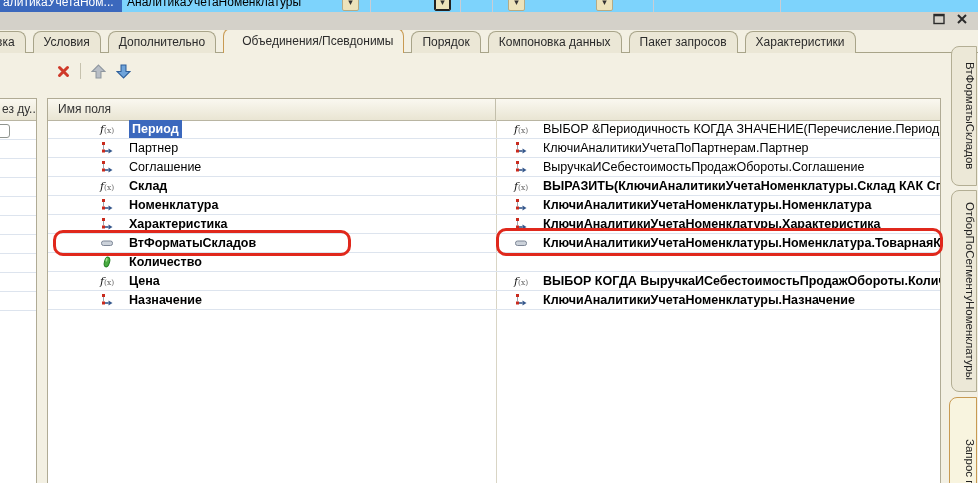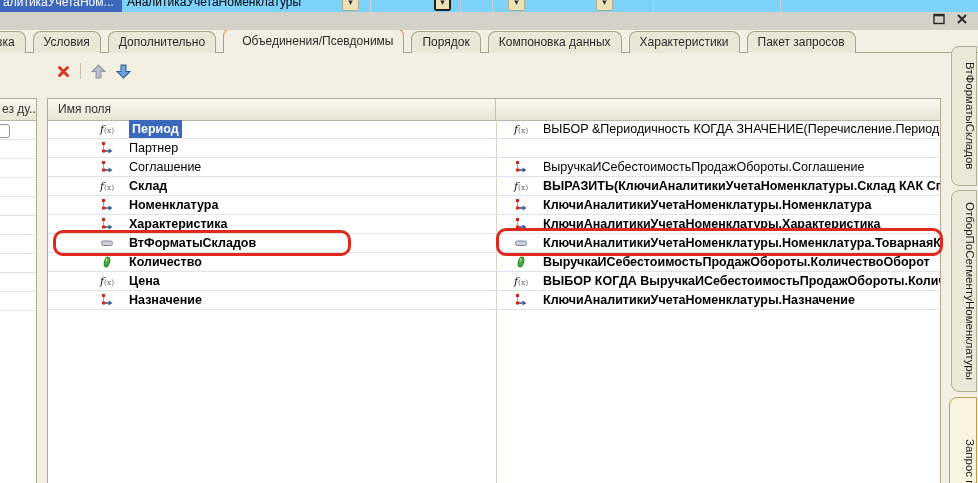--- a/index.html
+++ b/index.html
@@ -117,22 +117,22 @@
   </div>
 </div>
 
 <div class="abs tabstrip">
     <div class="tab partial">вка</div>
     <div class="tab">Условия</div>
     <div class="tab">Дополнительно</div>
     <div class="tab active">Объединения/Псевдонимы</div>
     <div class="tab">Порядок</div>
     <div class="tab">Компоновка данных</div>
+    <div class="tab">Пакет запросов</div>
     <div class="tab">Характеристики</div>
-    <div class="tab">Пакет запросов</div>
   </div>
 
 <div class="abs panel"></div>
 
 <div class="abs toolbar">
   <div class="tbtn">
     <svg width="13" height="13" viewBox="0 0 13 13">
       <path d="M2.5 2.5 L10.5 10.5 M10.5 2.5 L2.5 10.5" stroke="#cf3a2a" stroke-width="3" stroke-linecap="round"></path>
     </svg>
   </div>
@@ -193,20 +193,32 @@
             <svg width="12" height="12" viewBox="0 0 12 12">
               <rect x="1" y="0" width="3" height="3" fill="#c92a1d"></rect>
               <line x1="2.5" y1="3" x2="2.5" y2="7.5" stroke="#9aa3ad" stroke-width="1"></line>
               <rect x="1" y="7.5" width="3" height="3" fill="#c92a1d"></rect>
               <line x1="4" y1="9" x2="7.5" y2="9" stroke="#36588c" stroke-width="1.6"></line>
               <path d="M7.5 6.4 L11.5 9 L7.5 11.6 Z" fill="#36588c"></path>
             </svg>
           </span>
           <span class="txt">Партнер</span>
         </div>
+        <div class="cell query-cell">
+          <span class="icon">
+            <svg width="12" height="12" viewBox="0 0 12 12">
+              <rect x="1" y="0" width="3" height="3" fill="#c92a1d"></rect>
+              <line x1="2.5" y1="3" x2="2.5" y2="7.5" stroke="#9aa3ad" stroke-width="1"></line>
+              <rect x="1" y="7.5" width="3" height="3" fill="#c92a1d"></rect>
+              <line x1="4" y1="9" x2="7.5" y2="9" stroke="#36588c" stroke-width="1.6"></line>
+              <path d="M7.5 6.4 L11.5 9 L7.5 11.6 Z" fill="#36588c"></path>
+            </svg>
+          </span>
+          <span class="txt">КлючиАналитикиУчетаПоПартнерам.Партнер</span>
+        </div>
       </div>
       <div class="row">
         <div class="cell name-cell">
           <span class="icon">
             <svg width="12" height="12" viewBox="0 0 12 12">
               <rect x="1" y="0" width="3" height="3" fill="#c92a1d"></rect>
               <line x1="2.5" y1="3" x2="2.5" y2="7.5" stroke="#9aa3ad" stroke-width="1"></line>
               <rect x="1" y="7.5" width="3" height="3" fill="#c92a1d"></rect>
               <line x1="4" y1="9" x2="7.5" y2="9" stroke="#36588c" stroke-width="1.6"></line>
               <path d="M7.5 6.4 L11.5 9 L7.5 11.6 Z" fill="#36588c"></path>
@@ -313,29 +325,20 @@
       </div>
       <div class="row">
         <div class="cell name-cell b">
           <span class="icon">
             <svg width="12" height="12" viewBox="0 0 12 12">
               <ellipse cx="6" cy="6" rx="2.5" ry="5" fill="#4aac42" stroke="#1e7d1e" stroke-width="1" transform="rotate(16 6 6)"></ellipse>
               <ellipse cx="5" cy="4" rx="0.9" ry="2" fill="#9fdc8f" transform="rotate(16 6 6)"></ellipse>
             </svg>
           </span>
           <span class="txt">Количество</span>
-        </div>
-        <div class="cell query-cell b">
-          <span class="icon">
-            <svg width="12" height="12" viewBox="0 0 12 12">
-              <ellipse cx="6" cy="6" rx="2.5" ry="5" fill="#4aac42" stroke="#1e7d1e" stroke-width="1" transform="rotate(16 6 6)"></ellipse>
-              <ellipse cx="5" cy="4" rx="0.9" ry="2" fill="#9fdc8f" transform="rotate(16 6 6)"></ellipse>
-            </svg>
-          </span>
-          <span class="txt">ВыручкаИСебестоимостьПродажОбороты.КоличествоОборот</span>
         </div>
       </div>
       <div class="row">
         <div class="cell name-cell b">
           <span class="icon">
             <span class="fxicon">f<small>(x)</small></span>
           </span>
           <span class="txt">Цена</span>
         </div>
         <div class="cell query-cell b">

